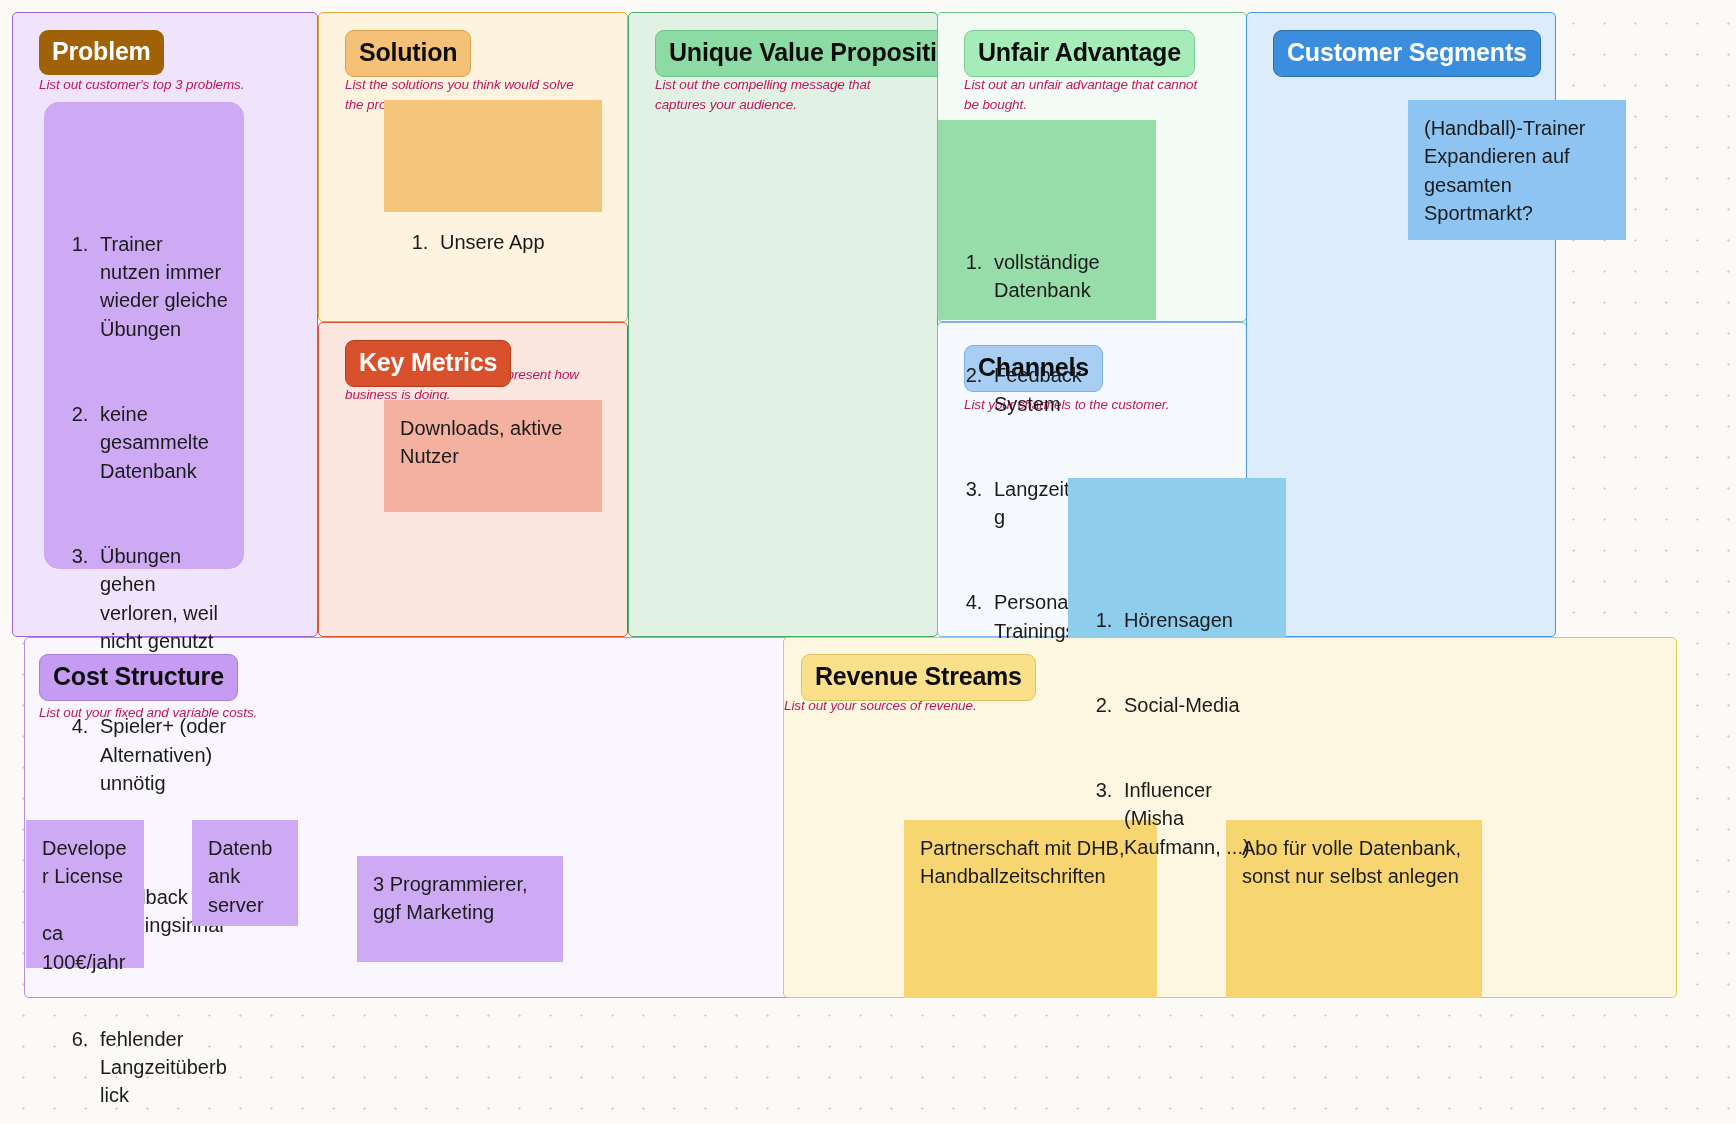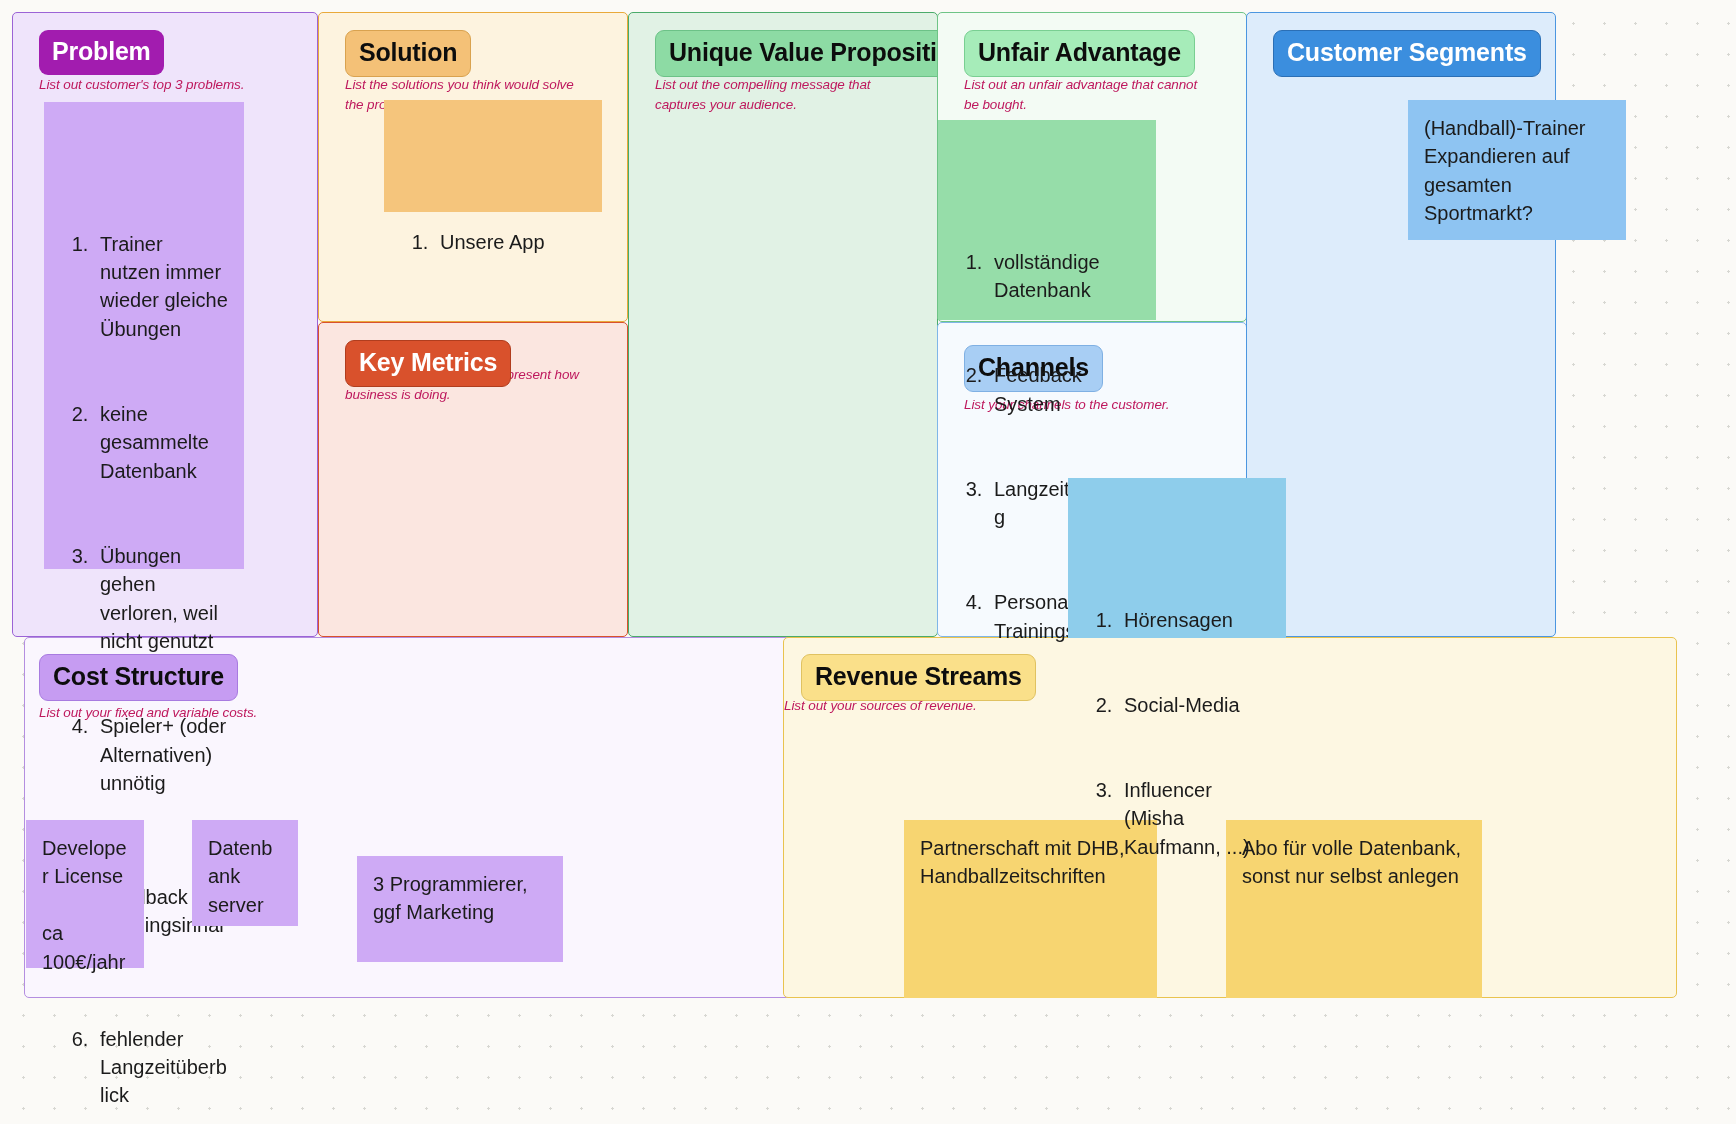--- a/index.html
+++ b/index.html
@@ -88,21 +88,21 @@
   .p-problem   { background: #efe4fb; border-color: #9b63d6; }
   .p-solution  { background: #fdf3df; border-color: #e9a93a; }
   .p-keymetric { background: #fbe6e0; border-color: #d9512c; }
   .p-uvp       { background: #e1f2e5; border-color: #4aab6a; }
   .p-unfair    { background: #f3fbf4; border-color: #6ec486; }
   .p-segments  { background: #ddecfb; border-color: #4b96e0; }
   .p-channels  { background: #f6fafe; border-color: #7fb6e8; }
   .p-cost      { background: #faf6fe; border-color: #b48ee0; }
   .p-revenue   { background: #fdf7e2; border-color: #e9c34f; }
 
-  .b-problem   { background: #a21caf; color: #ffffff; }
+  .b-problem   { background: #a16207; color: #ffffff; }
   .b-solution  { background: #f4c177; color: #0d0d0d; border: 1.5px solid #d9a24f; }
   .b-keymetric { background: #d9512c; color: #ffffff; border: 1.5px solid #b03d1e; }
   .b-uvp       { background: #8ddba4; color: #0d0d0d; border: 1.5px solid #6cc287; }
   .b-unfair    { background: #a6ecb9; color: #0d0d0d; border: 1.5px solid #79cf92; }
   .b-segments  { background: #3b8ede; color: #ffffff; border: 1.5px solid #2b6fb5; }
   .b-channels  { background: #a8cef4; color: #0d0d0d; border: 1.5px solid #7fb0e3; }
   .b-cost      { background: #c69cf2; color: #0d0d0d; border: 1.5px solid #a87be0; }
   .b-revenue   { background: #fae08a; color: #0d0d0d; border: 1.5px solid #e0c261; }
 
   .n-purple { background: #ceaaf5; }
@@ -118,21 +118,21 @@
   #panel-solution { left: 318px;  top: 12px;  width: 310px; height: 310px; z-index: 3; }
   #panel-keymetrics { left: 318px; top: 322px; width: 310px; height: 315px; z-index: 3; }
   #panel-uvp      { left: 628px;  top: 12px;  width: 310px; height: 625px; z-index: 2; }
   #panel-unfair   { left: 937px;  top: 12px;  width: 310px; height: 310px; z-index: 2; }
   #panel-channels { left: 937px;  top: 322px; width: 310px; height: 315px; z-index: 2; }
   #panel-segments { left: 1246px; top: 12px;  width: 310px; height: 625px; z-index: 2; }
   #panel-cost     { left: 24px;   top: 637px; width: 915px; height: 361px; z-index: 1; }
   #panel-revenue  { left: 783px;  top: 637px; width: 894px; height: 361px; z-index: 1; }
 
   
-  #note-problem  { left: 44px;  top: 102px; width: 200px; height: 467px; z-index: 8; }
+  #note-problem  { left: 44px;  top: 102px; width: 200px; height: 467px; z-index: 8; border-radius: 15px; }
   #note-solution { left: 384px; top: 100px; width: 218px; height: 112px; z-index: 8; }
   #note-keymetrics { left: 384px; top: 400px; width: 218px; height: 112px; z-index: 8; }
   #note-uvp      { left: 914px; top: 120px; width: 218px; height: 200px; z-index: 9; margin-left: 24px; }
   #note-segments { left: 1408px; top: 100px; width: 218px; height: 140px; z-index: 8; }
   #note-channels { left: 1068px; top: 478px; width: 218px; height: 160px; z-index: 9; }
 
   #note-cost-1 { left: 26px;  top: 820px; width: 118px; height: 148px; z-index: 8; }
   #note-cost-2 { left: 192px; top: 820px; width: 106px; height: 106px; z-index: 8; }
   #note-cost-3 { left: 357px; top: 820px; width: 206px; height: 106px; z-index: 8; margin-top: 36px; }
 
@@ -219,20 +219,21 @@
       <li>fehlender Langzeitüberblick</li>
     </ol>
   </div>
 
   <div class="note n-orange" id="note-solution">
     <ol>
       <li>Unsere App</li>
     </ol>
   </div>
 
+  <div class="note n-red" id="note-keymetrics">Downloads, aktive Nutzer</div>
 
   <div class="note n-green" id="note-uvp">
     <ol>
       <li>vollständige Datenbank</li>
       <li>Feedback System</li>
       <li>Langzeitplanung</li>
       <li>Personalisierte Trainings</li>
     </ol>
   </div>
 

